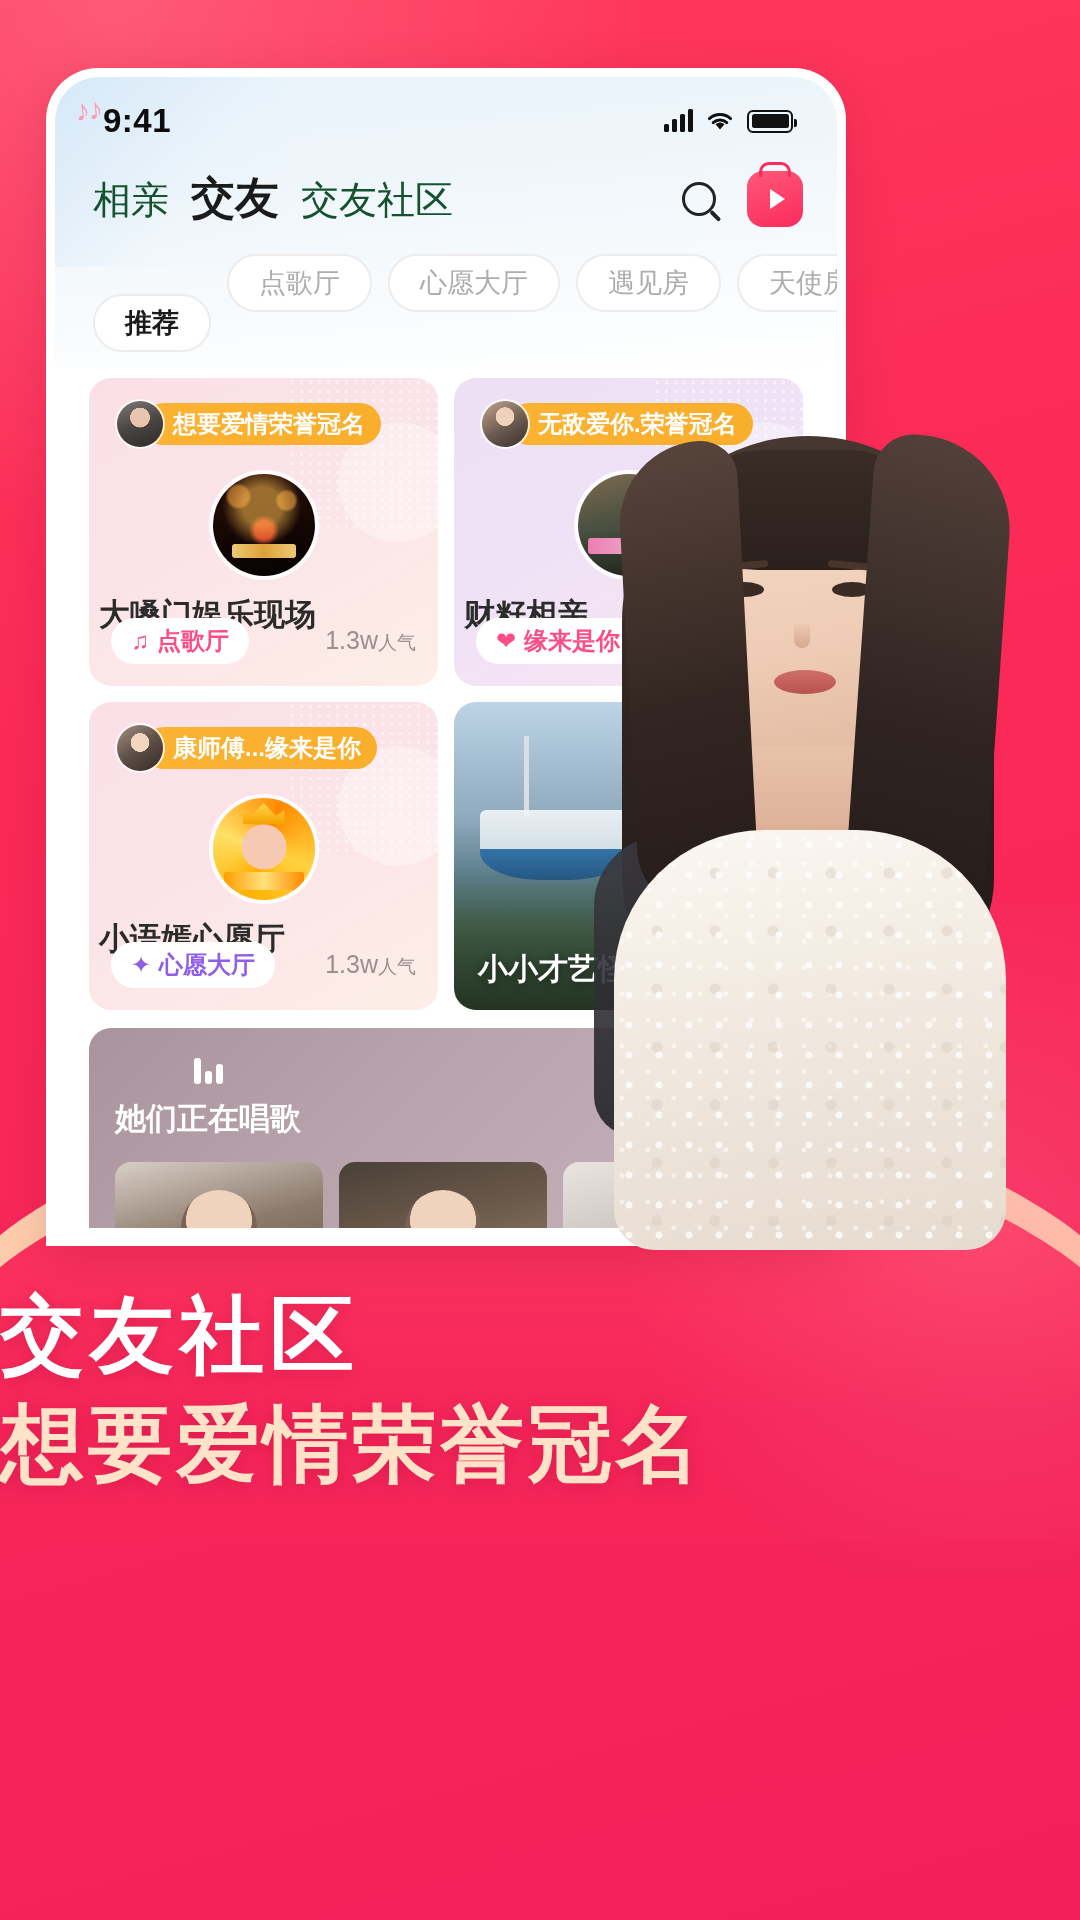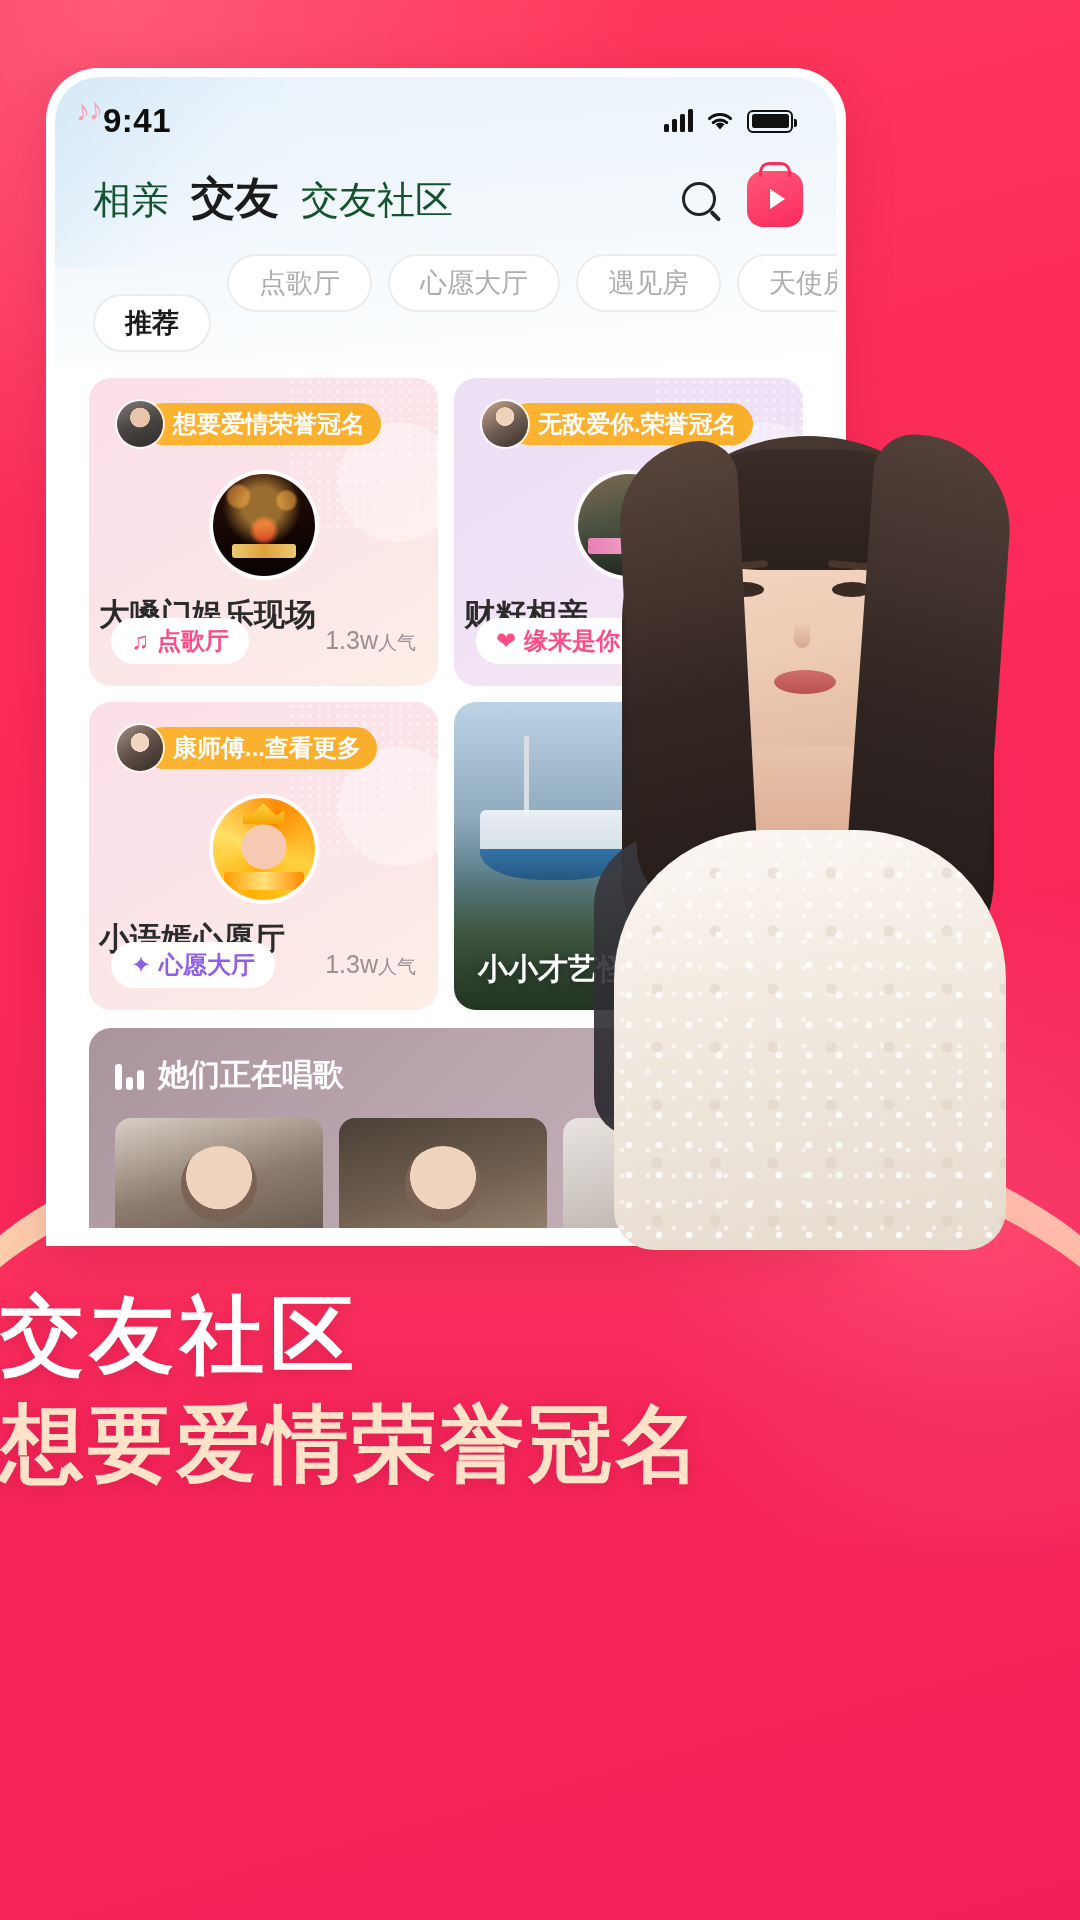--- a/index.html
+++ b/index.html
@@ -353,21 +353,21 @@
   .sing-section {
     margin: 18px 34px 0 34px;
     border-radius: 22px 22px 0 0;
     background: linear-gradient(135deg, #a9939d 0%, #b8a3ad 40%, #c7b3bb 100%);
     padding: 26px 26px 0 26px;
     position: relative;
     height: 200px;
     overflow: hidden;
   }
   .sing-head { display: flex; align-items: center; justify-content: space-between; }
-  .sing-title { display: flex; align-items: center; gap: 14px; color: #fff; font-size: 31px; font-weight: 600; }
+  .sing-title { display: flex; align-items: center; gap: 14px; color: #fff; font-size: 31px; font-weight: 600; flex-direction: column; }
   .eq-icon { display: flex; align-items: flex-end; gap: 4px; height: 30px; }
   .eq-icon i { width: 7px; background: #fff; border-radius: 3px; display: block; }
   .eq-icon i:nth-child(1) { height: 26px; }
   .eq-icon i:nth-child(2) { height: 13px; }
   .eq-icon i:nth-child(3) { height: 20px; }
   .sing-more { color: rgba(255,255,255,0.92); font-size: 26px; display: flex; align-items: center; gap: 6px; }
   .sing-thumbs { display: flex; gap: 16px; margin-top: 22px; }
   .sing-thumb {
     width: 208px; height: 150px; border-radius: 16px; overflow: hidden;
     flex: 0 0 208px;
@@ -589,21 +589,21 @@
           </div>
         </div>
 
         <div class="room-card pink">
           <div class="dots"></div>
           <div class="blob"></div>
           <div class="owner-bar">
             <div class="owner-avatar warm">
                 <div class="face"></div>
               </div>
-            <div class="owner-tag">康师傅...查看更多</div>
+            <div class="owner-tag">康师傅...缘来是你</div>
           </div>
           <div class="room-logo">
               <div class="logo-crown"></div>
             </div>
           <div class="room-title">小语嫣心愿厅</div>
           <div class="room-foot">
             <div class="room-tag violet">
               <span class="tag-ico">✦</span>
               <span>心愿大厅</span>
             </div>

